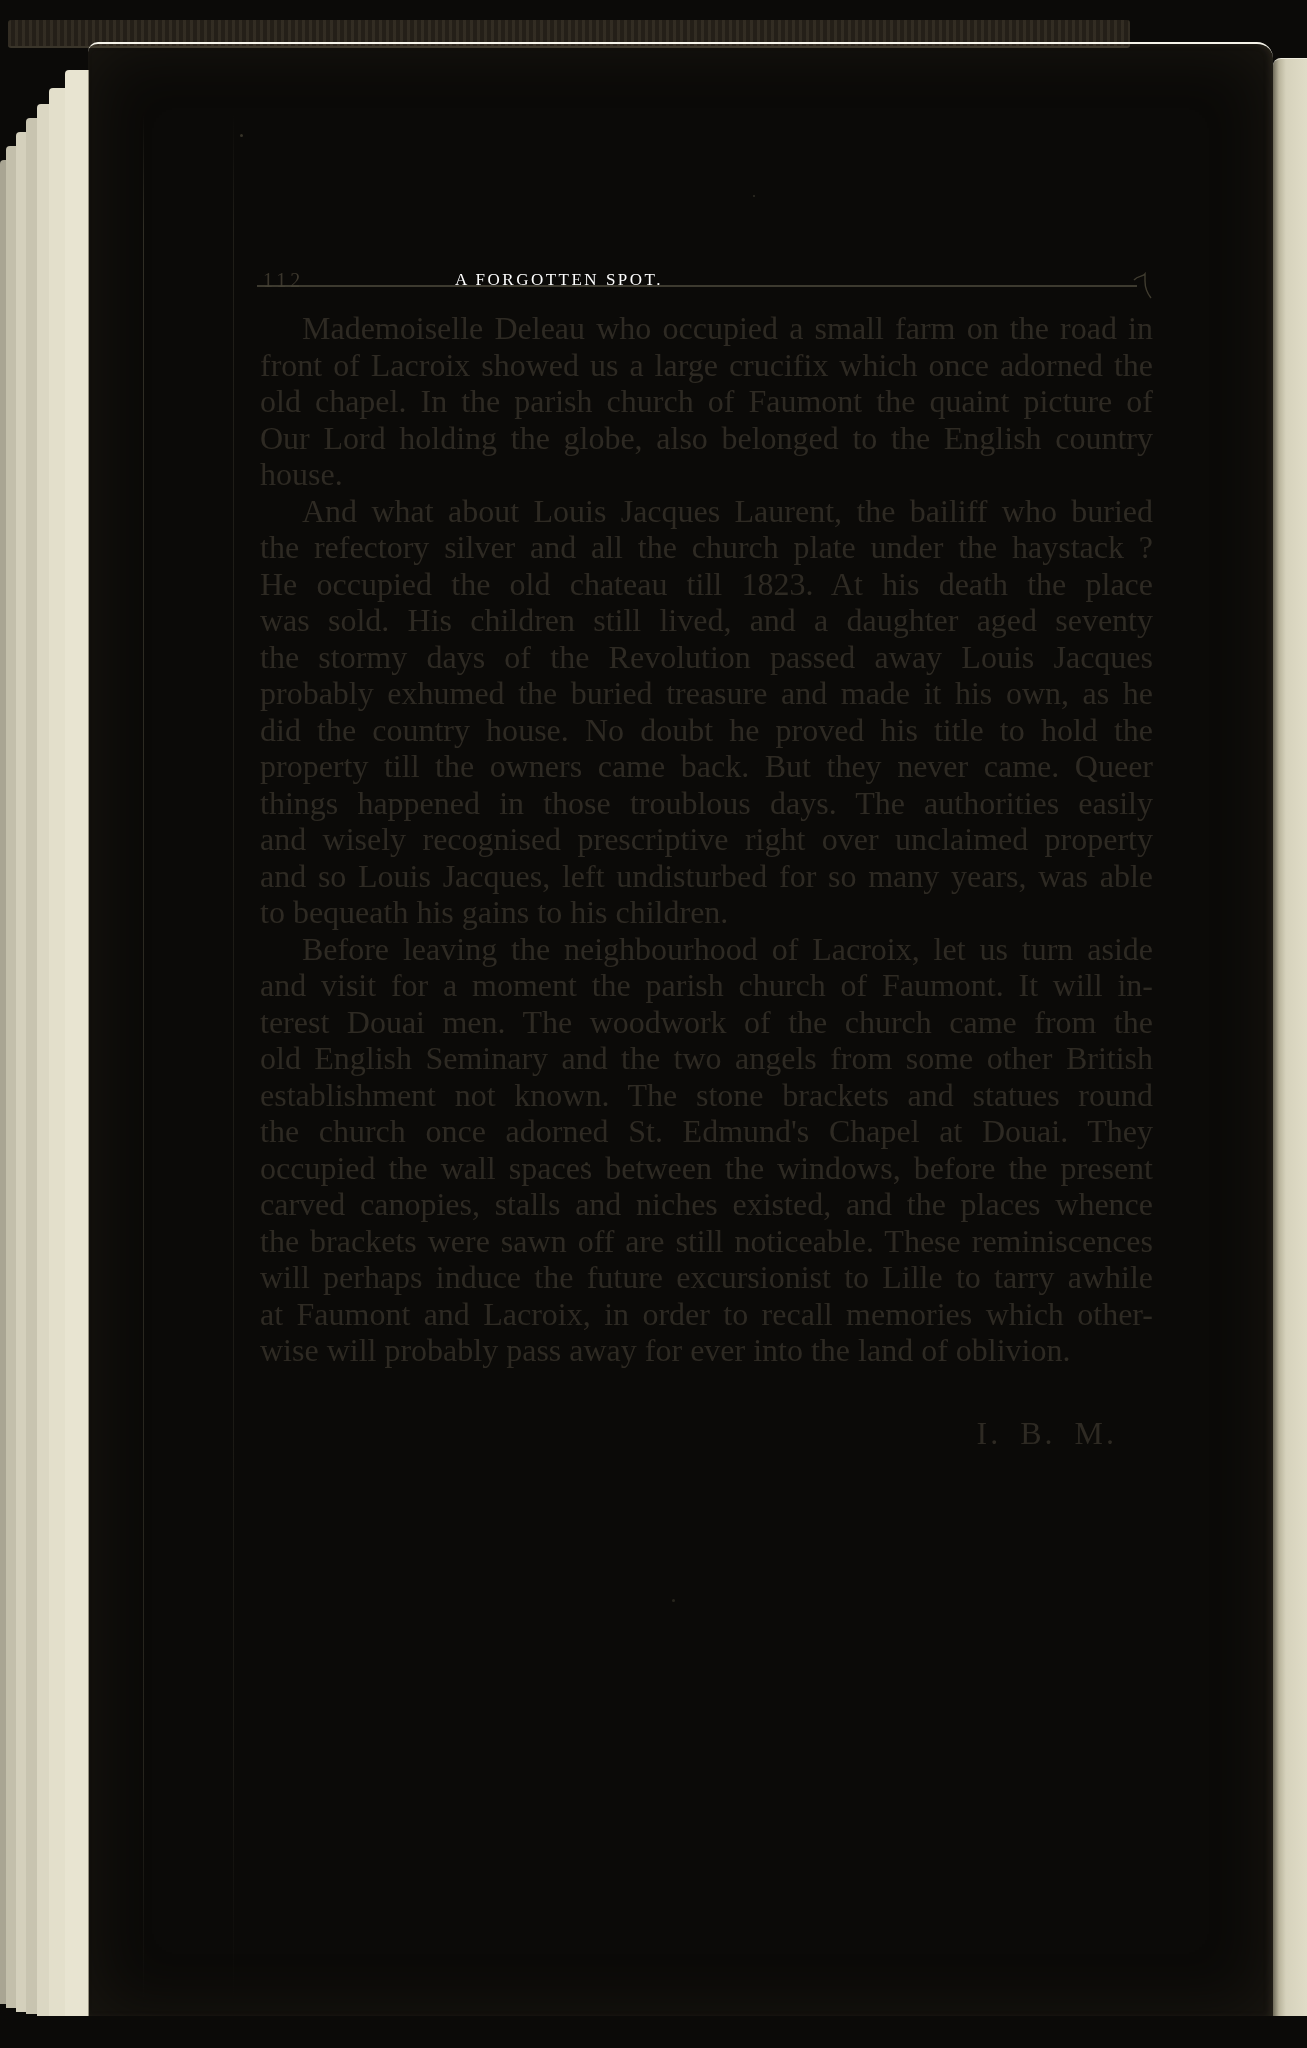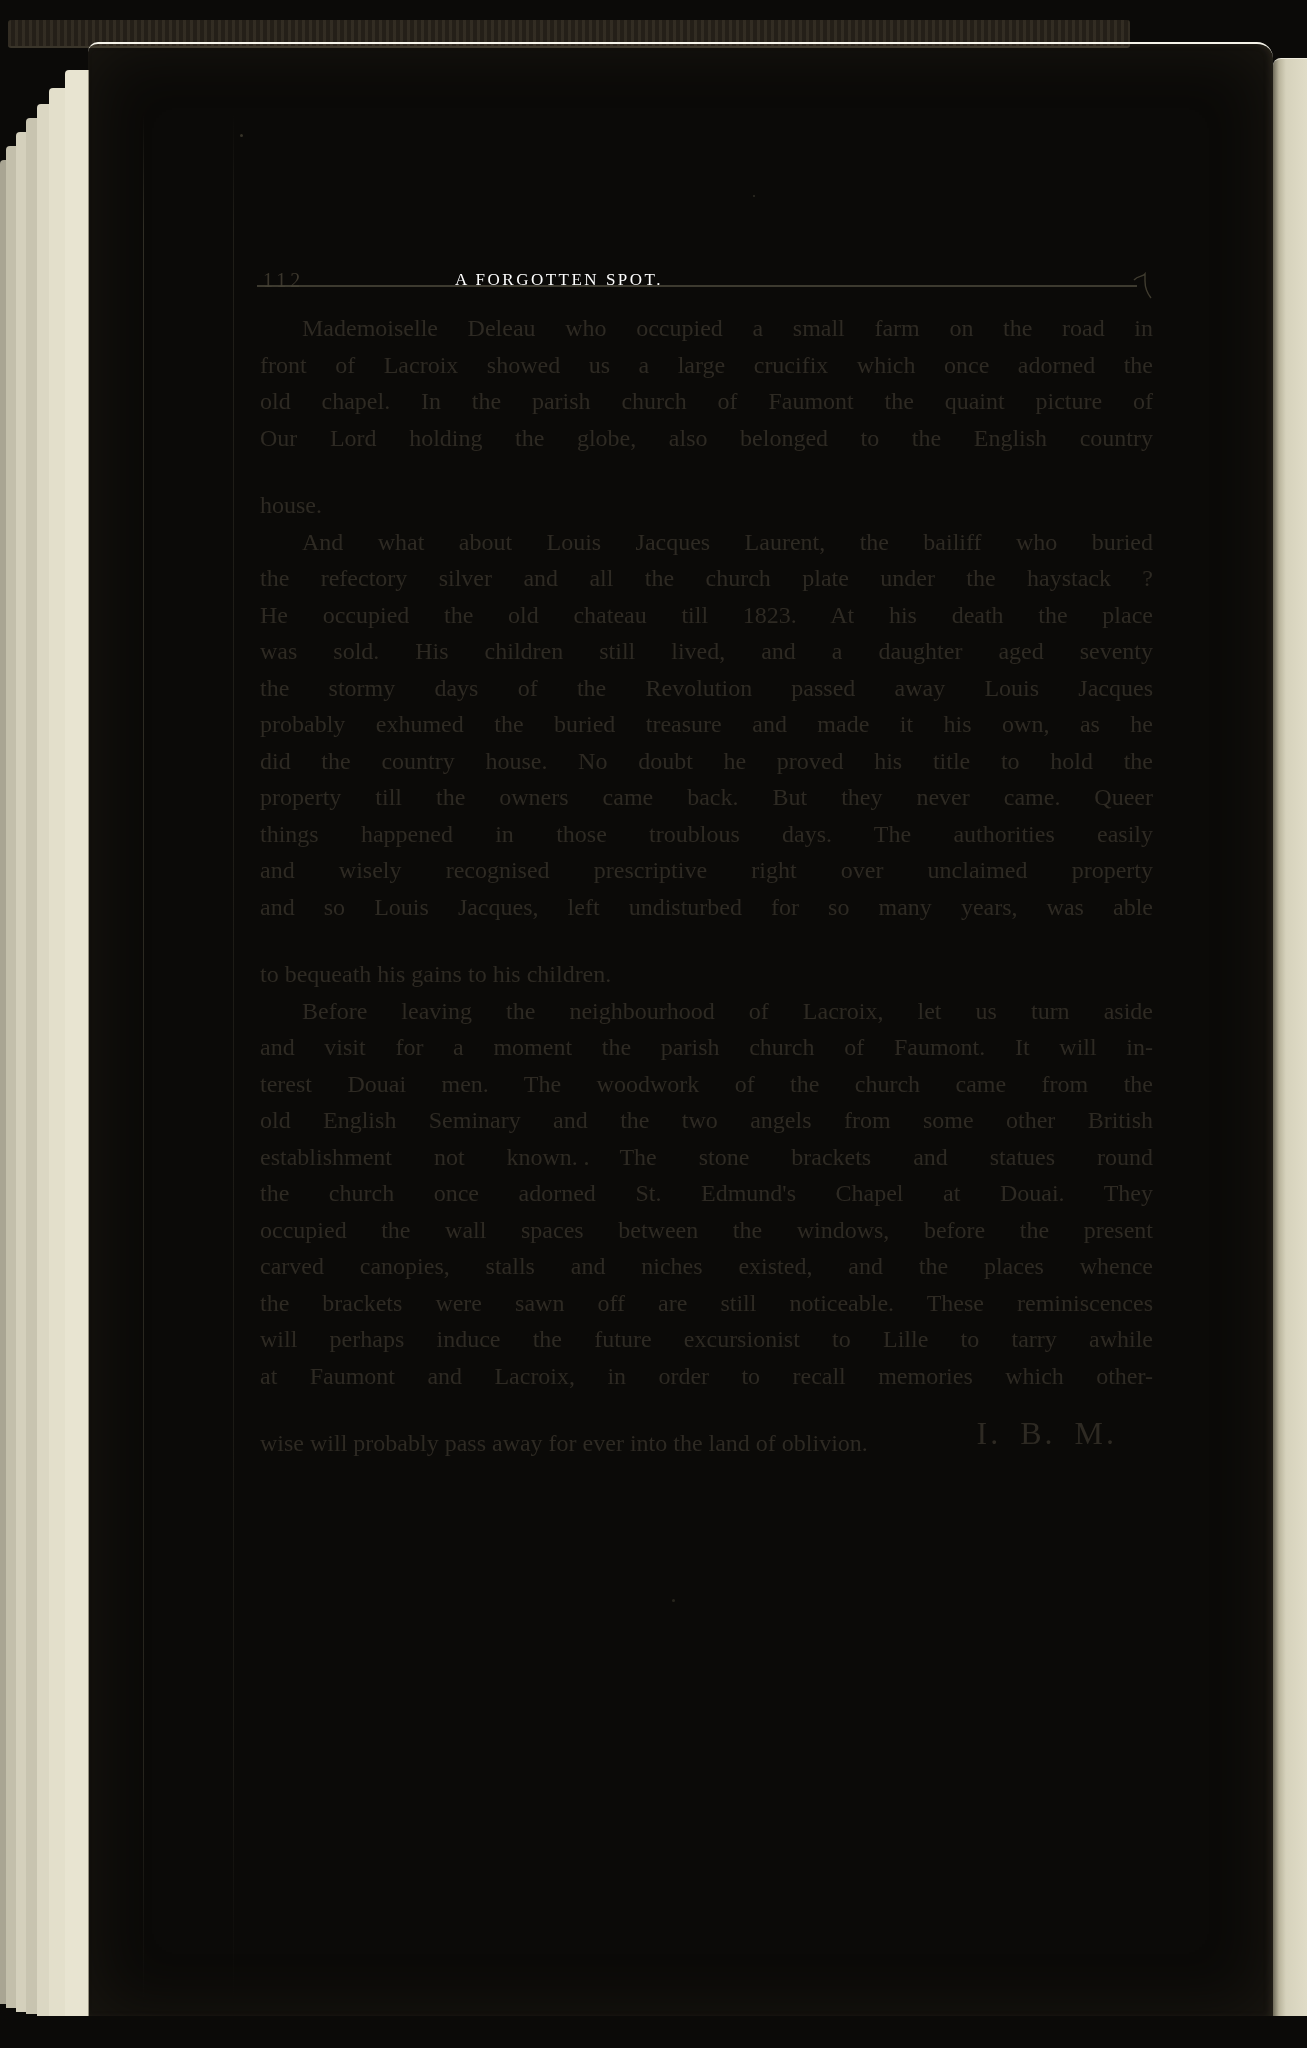--- a/index.html
+++ b/index.html
@@ -34,23 +34,23 @@
   .fold-a{left:55px;}
   .fold-b{left:145px;opacity:.55;}
   
   .header{position:absolute;left:0;top:185px;width:100%;height:30px;margin-top:40px;}
   .pagenum{position:absolute;left:175px;top:0;font-size:20px;letter-spacing:4px;color:#3b362c;}
   .running-title{position:absolute;left:367px;top:1px;font-size:17px;letter-spacing:2.5px;color:#ffffff;}
   .rule{position:absolute;left:169px;top:241px;width:880px;height:2px;background:#474336;opacity:.85;}
   .pen-mark{position:absolute;left:1045px;top:228px;}
   
   .body-text{position:absolute;left:172px;top:266px;width:893px;
-      font-size:24px;line-height:36.5px;color:#2e2a23;}
+      font-size:32px;line-height:36.5px;color:#2e2a23;}
   .line{text-align:justify;text-align-last:justify;white-space:normal;}
-  .line.last{text-align-last:left;margin-top:31px;}
+  .line.last{text-align-last:left;}
   .line.indent{text-indent:42px;}
   .signature{position:absolute;right:156px;top:1371px;font-size:32px;letter-spacing:3px;
       word-spacing:8px;color:#2e2a23;}
   
   .speck{position:absolute;border-radius:50%;background:#55503f;}
   .sp1{left:152px;top:90px;width:3px;height:3px;opacity:.6;}   
   .sp2{left:665px;top:151px;width:2px;height:2px;opacity:.5;}
   .sp3{left:497px;top:1118px;width:3px;height:3px;opacity:.45;}
   .sp4{left:584px;top:1555px;width:3px;height:3px;opacity:.4;}
 </style>

